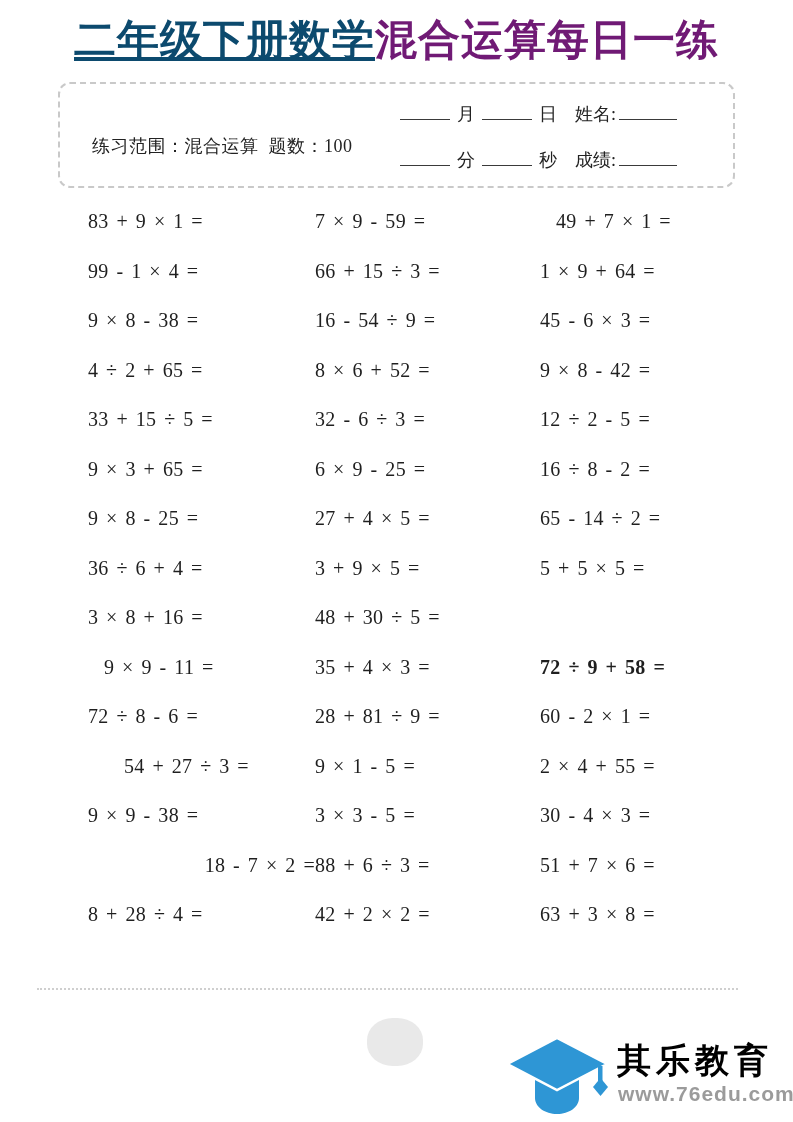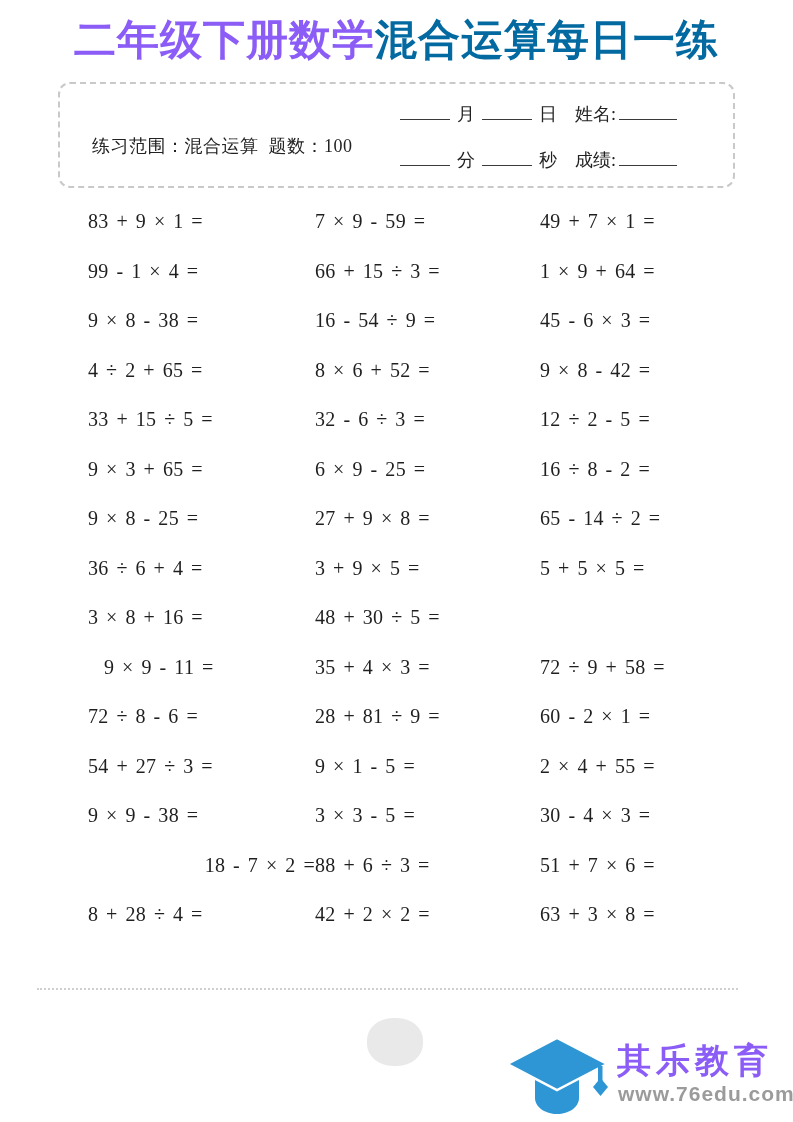--- a/index.html
+++ b/index.html
@@ -8,22 +8,22 @@
     position:relative; width:793px; height:1122px; margin:0 auto;
     background:#ffffff; overflow:hidden;
     font-family:"Liberation Serif", serif; color:#1f1f1f;
   }
   
   .title {
     position:absolute; top:12px; left:0; width:100%;
     text-align:center; font-family:"Liberation Sans", sans-serif;
     font-weight:bold; font-size:42px; letter-spacing:1px; white-space:nowrap;
   }
-  .title .t-red { color:#0369a1; }
-  .title .t-black { color:#8b5cf6; }
+  .title .t-red { color:#701a75; }
+  .title .t-black { color:#0c4a6e;text-decoration:underline; }
   
   .info-box {
     position:absolute; left:58px; top:82px; width:677px; height:106px;
     border:2px dashed #c9c9c9; border-radius:12px; background:#fff;
   }
   .scope-label {
     position:absolute; left:32px; top:50px;
     font-size:18px; color:#222; white-space:pre; letter-spacing:0.5px;
   }
   .info-right { position:absolute; left:340px; top:0; width:330px; height:100%; font-size:18px; color:#222; }
@@ -55,21 +55,21 @@
   }
   .oval {
     position:absolute; left:367px; top:1018px; width:56px; height:48px;
     background:#e9e9e9; border-radius:46%;
   }
   .logo { position:absolute; left:505px; top:1036px; width:280px; height:82px; }
   .cap-svg { position:absolute; left:0; top:0; width:104px; height:80px; }
   .brand {
     position:absolute; left:112px; top:2px;
     font-family:"Liberation Sans", sans-serif; font-weight:bold;
-    font-size:34px; letter-spacing:5px; color:#8b5cf6; white-space:nowrap;
+    font-size:34px; letter-spacing:5px; color:#000000; white-space:nowrap;
   }
   .site {
     position:absolute; left:113px; top:46px;
     font-family:"Liberation Sans", sans-serif; font-weight:600;
     font-size:21px; letter-spacing:1px; color:#9b9b9b; white-space:nowrap;
   }
 </style>
 </head>
 <body>
 
@@ -96,48 +96,48 @@
       <div class="problem" style="grid-area: 2 / 1;">99 - 1 × 4 =</div>
       <div class="problem" style="grid-area: 3 / 1;">9 × 8 - 38 =</div>
       <div class="problem" style="grid-area: 4 / 1;">4 ÷ 2 + 65 =</div>
       <div class="problem" style="grid-area: 5 / 1;">33 + 15 ÷ 5 =</div>
       <div class="problem" style="grid-area: 6 / 1;">9 × 3 + 65 =</div>
       <div class="problem" style="grid-area: 7 / 1;">9 × 8 - 25 =</div>
       <div class="problem" style="grid-area: 8 / 1;">36 ÷ 6 + 4 =</div>
       <div class="problem" style="grid-area: 9 / 1;">3 × 8 + 16 =</div>
       <div class="problem" style="grid-area: 10 / 1; margin-left: 16px;">9 × 9 - 11 =</div>
       <div class="problem" style="grid-area: 11 / 1;">72 ÷ 8 - 6 =</div>
-      <div class="problem" style="grid-area: 12 / 1;">54 + 27 ÷ 3 =</div>
+      <div class="problem" style="grid-area: 12 / 1; margin-left: 36px;">54 + 27 ÷ 3 =</div>
       <div class="problem" style="grid-area: 13 / 1;">9 × 9 - 38 =</div>
       <div class="problem" style="grid-area: 14 / 1; text-align: right;">18 - 7 × 2 =</div>
       <div class="problem" style="grid-area: 15 / 1;">8 + 28 ÷ 4 =</div>
       <div class="problem" style="grid-area: 1 / 2;">7 × 9 - 59 =</div>
       <div class="problem" style="grid-area: 2 / 2;">66 + 15 ÷ 3 =</div>
       <div class="problem" style="grid-area: 3 / 2;">16 - 54 ÷ 9 =</div>
       <div class="problem" style="grid-area: 4 / 2;">8 × 6 + 52 =</div>
       <div class="problem" style="grid-area: 5 / 2;">32 - 6 ÷ 3 =</div>
       <div class="problem" style="grid-area: 6 / 2;">6 × 9 - 25 =</div>
-      <div class="problem" style="grid-area: 7 / 2;">27 + 9 × 8 =</div>
+      <div class="problem" style="grid-area: 7 / 2;">27 + 4 × 5 =</div>
       <div class="problem" style="grid-area: 8 / 2;">3 + 9 × 5 =</div>
       <div class="problem" style="grid-area: 9 / 2;">48 + 30 ÷ 5 =</div>
       <div class="problem" style="grid-area: 10 / 2;">35 + 4 × 3 =</div>
       <div class="problem" style="grid-area: 11 / 2;">28 + 81 ÷ 9 =</div>
       <div class="problem" style="grid-area: 12 / 2;">9 × 1 - 5 =</div>
       <div class="problem" style="grid-area: 13 / 2;">3 × 3 - 5 =</div>
       <div class="problem" style="grid-area: 14 / 2;">88 + 6 ÷ 3 =</div>
       <div class="problem" style="grid-area: 15 / 2;">42 + 2 × 2 =</div>
-      <div class="problem" style="grid-area: 1 / 3;">49 + 7 × 1 =</div>
+      <div class="problem" style="grid-area: 1 / 3; margin-left: 16px;">49 + 7 × 1 =</div>
       <div class="problem" style="grid-area: 2 / 3;">1 × 9 + 64 =</div>
       <div class="problem" style="grid-area: 3 / 3;">45 - 6 × 3 =</div>
       <div class="problem" style="grid-area: 4 / 3;">9 × 8 - 42 =</div>
       <div class="problem" style="grid-area: 5 / 3;">12 ÷ 2 - 5 =</div>
       <div class="problem" style="grid-area: 6 / 3;">16 ÷ 8 - 2 =</div>
       <div class="problem" style="grid-area: 7 / 3;">65 - 14 ÷ 2 =</div>
       <div class="problem" style="grid-area: 8 / 3;">5 + 5 × 5 =</div>
-      <div class="problem" style="grid-area: 10 / 3;">72 ÷ 9 + 58 =</div>
+      <div class="problem" style="grid-area: 10 / 3; font-weight: bold;">72 ÷ 9 + 58 =</div>
       <div class="problem" style="grid-area: 11 / 3;">60 - 2 × 1 =</div>
       <div class="problem" style="grid-area: 12 / 3;">2 × 4 + 55 =</div>
       <div class="problem" style="grid-area: 13 / 3;">30 - 4 × 3 =</div>
       <div class="problem" style="grid-area: 14 / 3;">51 + 7 × 6 =</div>
       <div class="problem" style="grid-area: 15 / 3;">63 + 3 × 8 =</div>
     </div>
 
   <div class="divider"></div>
   <div class="oval"></div>
 

